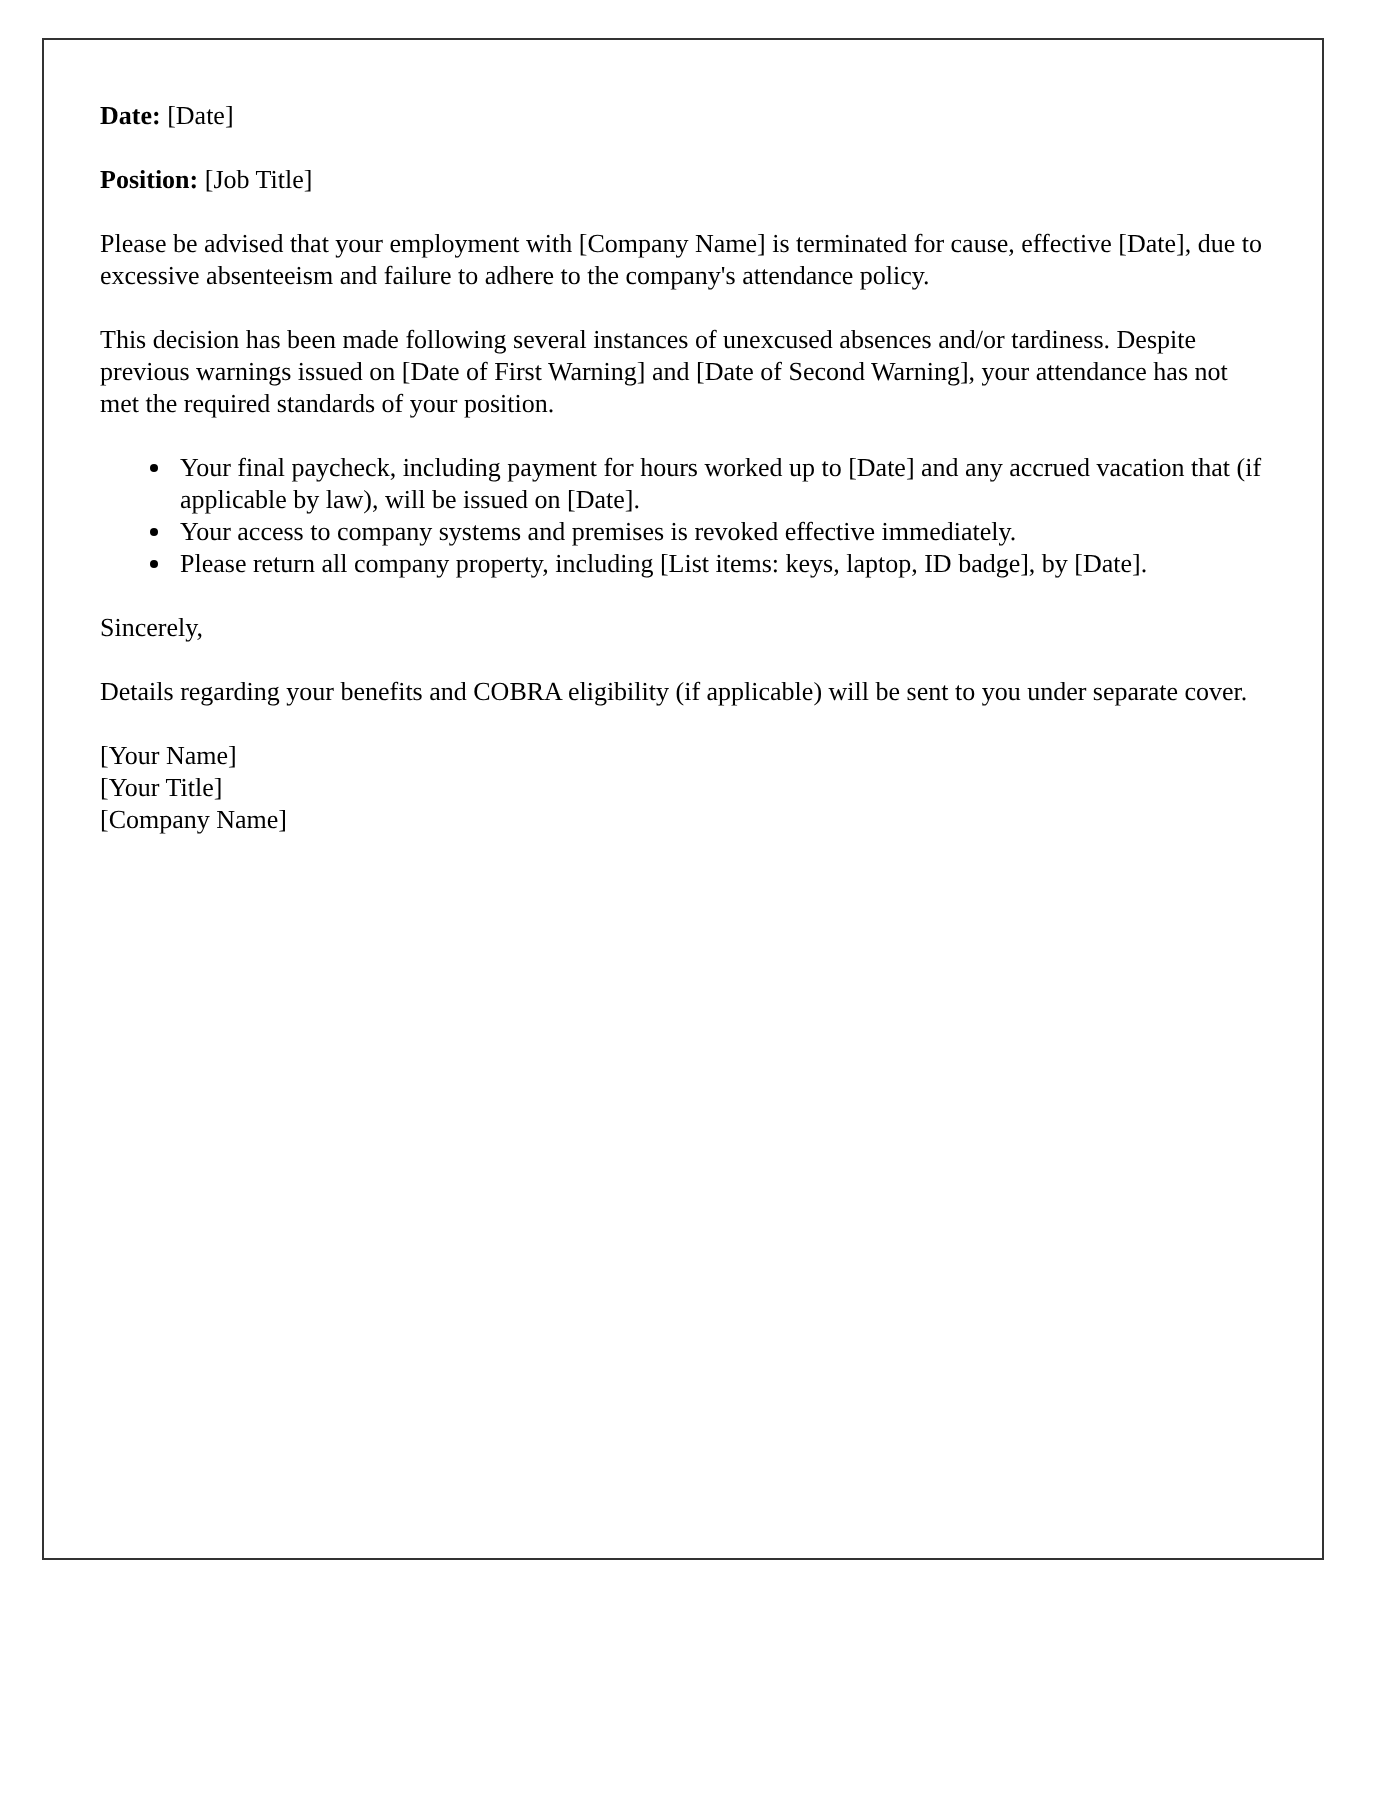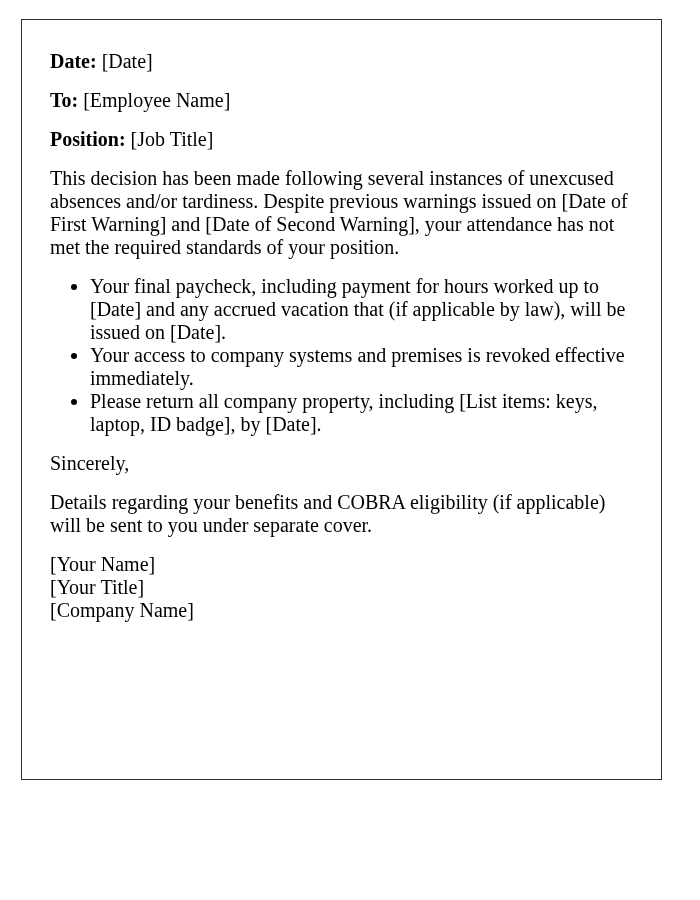--- a/index.html
+++ b/index.html
@@ -9,21 +9,21 @@
     background: #ffffff;
     width: 700px;
     height: 900px;
   }
   .page {
     position: relative;
     width: 636px;
     height: 900px;
     background: #ffffff;
     font-family: "Liberation Serif", "DejaVu Serif", serif;
-    font-size: 20px;
+    font-size: 13px;
     line-height: normal;
     color: #000000;
   }
   .letter {
     position: absolute;
     left: 21px;
     top: 19px;
     width: 641px;
     height: 761px;
     border: 1px solid #333333;
@@ -51,31 +51,29 @@
 </head>
 <body>
 
 <div class="page">
   <div class="letter">
 
     <p>
       <span class="field-label">Date:</span><span class="field-value">[Date]</span>
     </p>
 
-    <p>
-      <span class="field-label">To:</span><span class="field-value">[Employee Name]</span>
-    </p>
 
 
     <p>
       <span class="field-label">Position:</span><span class="field-value">[Job Title]</span>
     </p>
 
 
 
+    <p>Please be advised that your employment with [Company Name] is terminated for cause, effective [Date], due to excessive absenteeism and failure to adhere to the company's attendance policy.</p>
 
     <p>This decision has been made following several instances of unexcused absences and/or tardiness. Despite previous warnings issued on [Date of First Warning] and [Date of Second Warning], your attendance has not met the required standards of your position.</p>
 
 
     <ul>
       <li>Your final paycheck, including payment for hours worked up to [Date] and any accrued vacation that (if applicable by law), will be issued on [Date].</li>
       <li>Your access to company systems and premises is revoked effective immediately.</li>
       <li>Please return all company property, including [List items: keys, laptop, ID badge], by [Date].</li>
     </ul>
 

